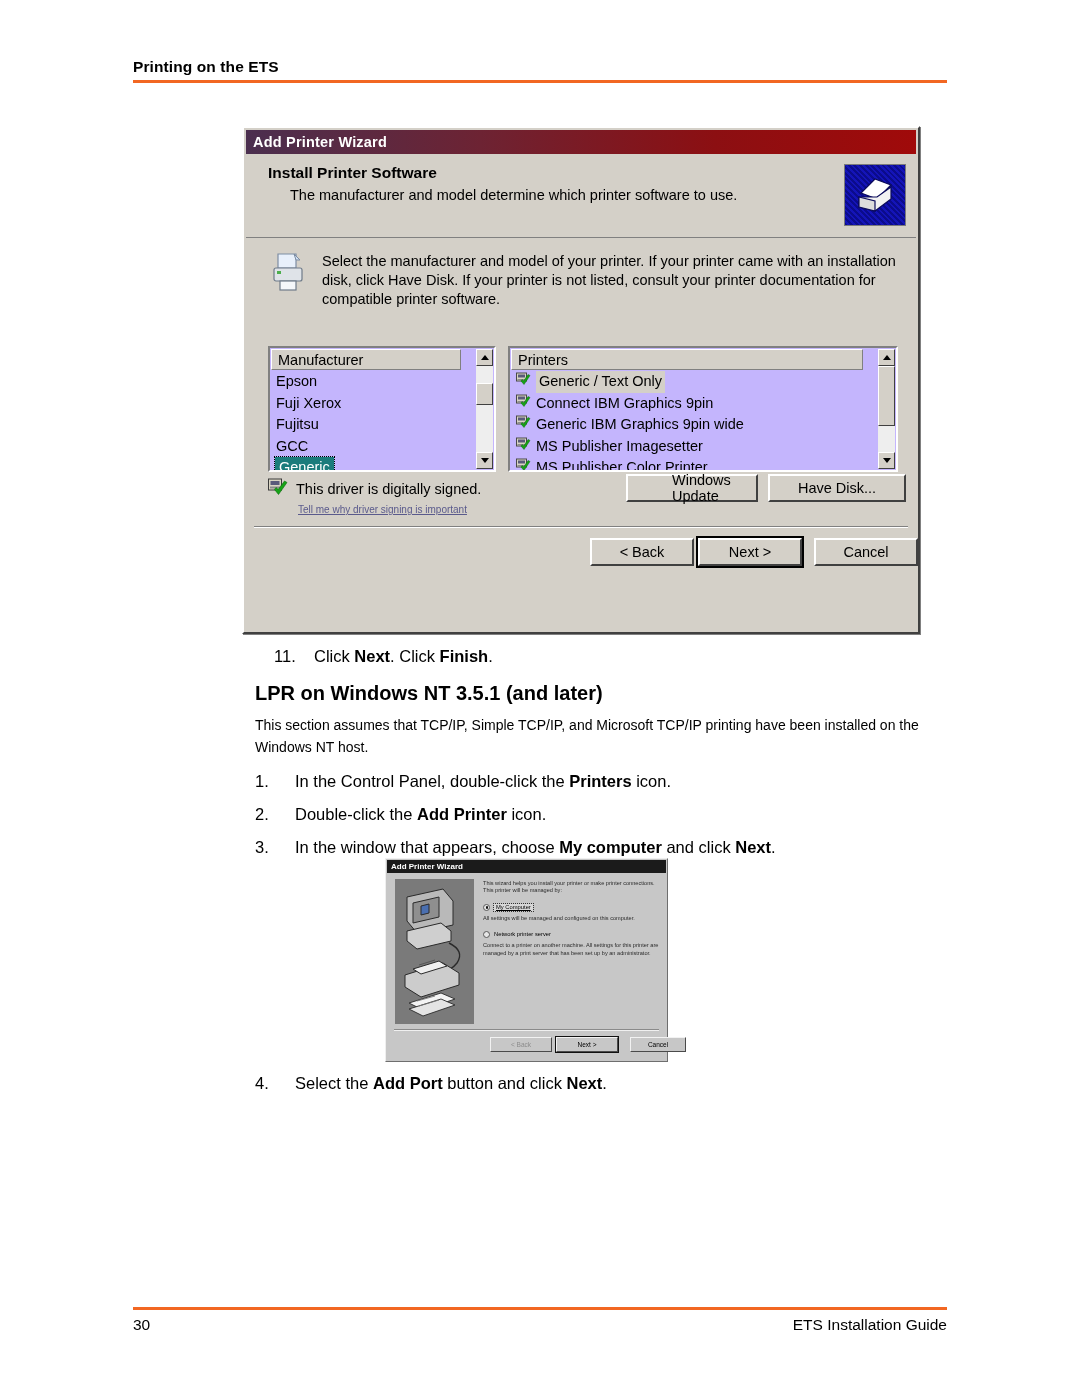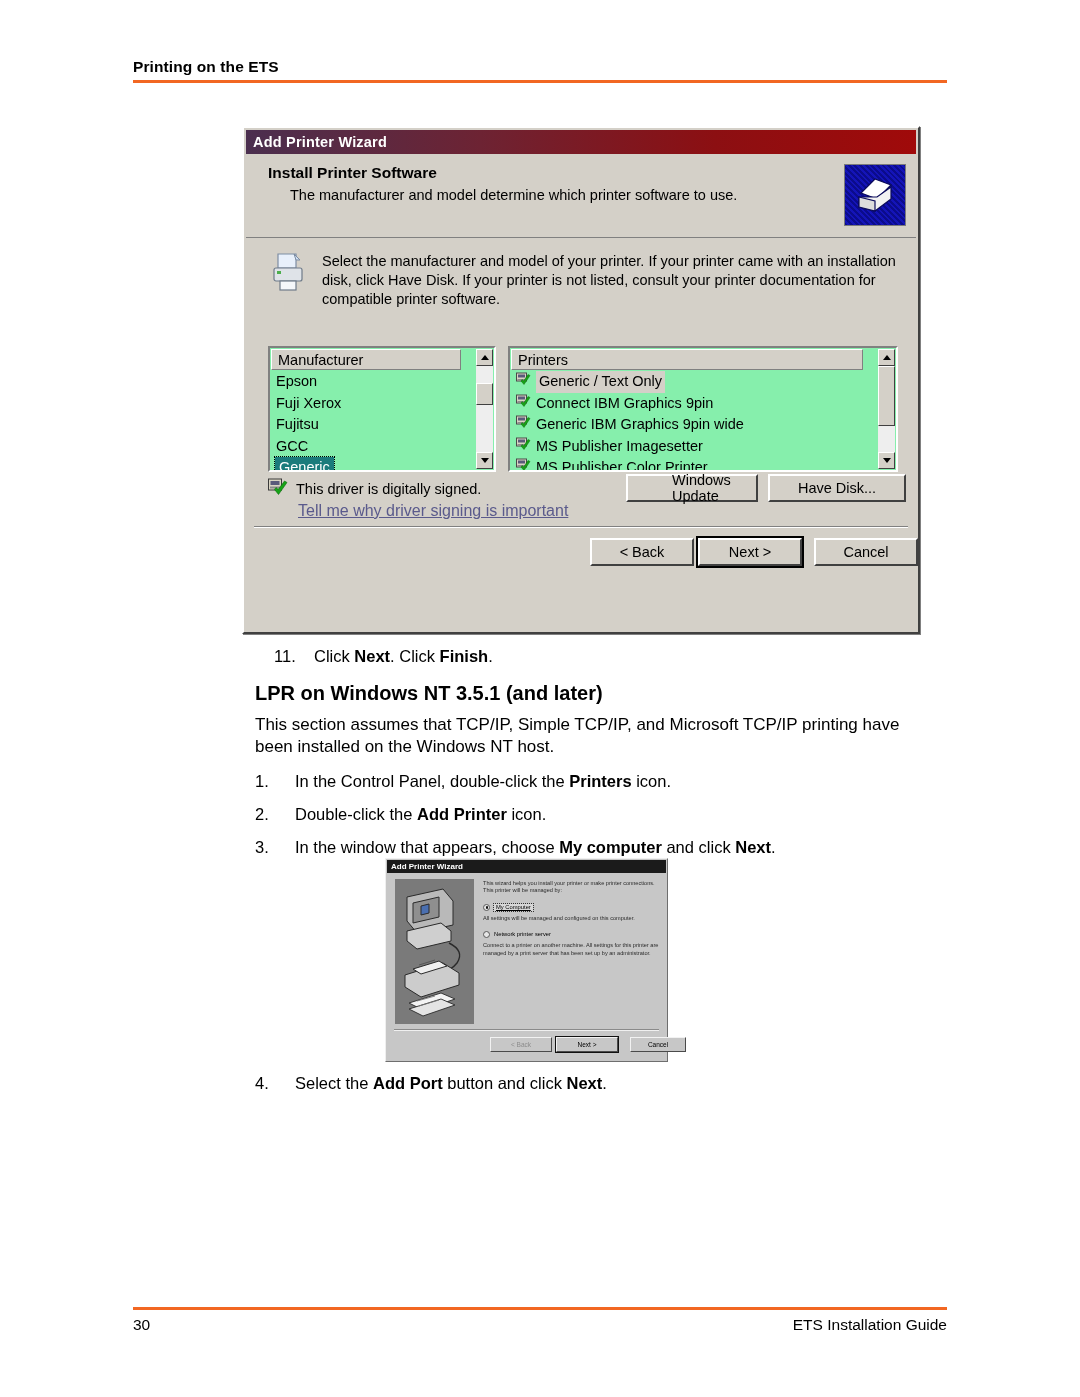--- a/index.html
+++ b/index.html
@@ -57,21 +57,21 @@
   .li-row { display: flex; align-items: flex-start; font-size: 16.5px; line-height: 22px; }
   .li-num { width: 40px; flex: 0 0 40px; text-align: left; }
   .li-body { flex: 1 1 auto; }
   b { font-weight: bold; }
 
   .sec-title {
     font-size: 20px;
     font-weight: bold;
     line-height: 26px;
   }
-  .para { font-size: 17px; line-height: 22px; }
+  .para { font-size: 14px; line-height: 22px; }
 
   
   .dlg {
     position: absolute;
     left: 242px; top: 126px;
     width: 678px; height: 508px;
     background: #d4d0c8;
     border-top: 2px solid #ffffff;
     border-left: 2px solid #ffffff;
     border-right: 2px solid #404040;
@@ -123,21 +123,21 @@
     gap: 14px;
   }
   .body-note-text { font-size: 14.5px; line-height: 19px; width: 580px; }
 
   
   .printer-glyph { width: 40px; height: 42px; position: relative; flex: 0 0 40px; }
 
   
   .listbox {
     position: absolute;
-    background: #86efac;
+    background: #c4b5fd;
     border-top: 2px solid #808080;
     border-left: 2px solid #808080;
     border-right: 2px solid #ffffff;
     border-bottom: 2px solid #ffffff;
     overflow: hidden;
   }
   .lb-header {
     background: #d4d0c8;
     border-top: 1px solid #ffffff;
     border-left: 1px solid #ffffff;
@@ -201,21 +201,21 @@
     border-left: 1px solid #ffffff;
     border-right: 1px solid #404040;
     border-bottom: 1px solid #404040;
   }
   .vtrack-grey { position:absolute; left:0; right:0; background:#eeeeee; }
 
   
   .signed-row { position: absolute; left: 22px; top: 240px; width: 630px; }
   .signed-line { display: flex; align-items: center; gap: 8px; font-size: 14.5px; }
   .signed-link {
-    font-size: 16px;
+    font-size: 10px;
     color: #5a5a8c;
     text-decoration: underline;
     margin-top: 3px;
     margin-left: 30px;
     display: inline-block;
   }
 
   
   .wbtn {
     background: #d4d0c8;

